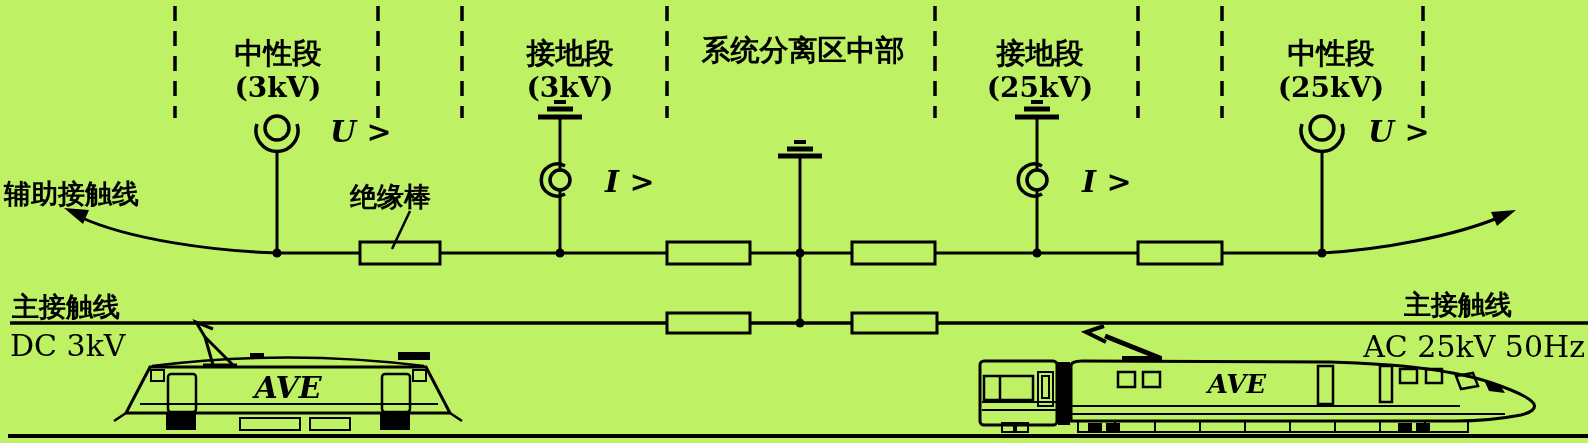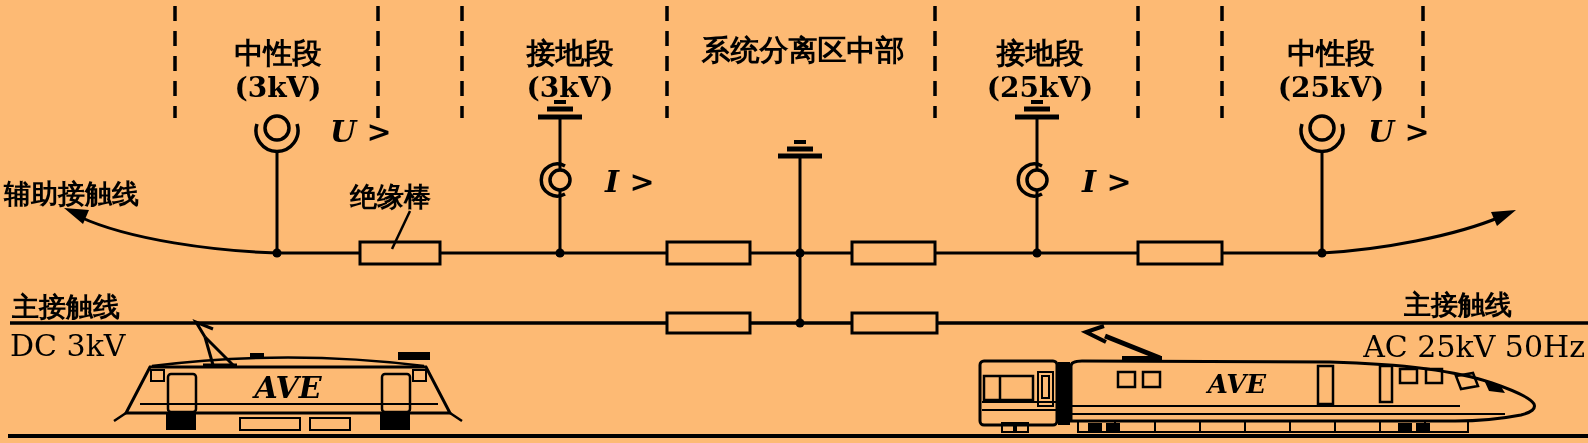--- a/index.html
+++ b/index.html
@@ -1,16 +1,16 @@
 <!DOCTYPE html>
 <html><head>
 <meta charset="utf-8">
 <style>
   html,body{margin:0;padding:0;background:#fff;}
-  .stage{position:relative;width:1588px;height:443px;background:#fdba74;overflow:hidden;
+  .stage{position:relative;width:1588px;height:443px;background:#bef264;overflow:hidden;
          font-family:"DejaVu Sans",sans-serif;}
   svg{position:absolute;left:0;top:0;}
   text{fill:#000;}
   .cjk{font-family:"DejaVu Sans","Liberation Sans",sans-serif;font-weight:700;}
   .sec-name{font-size:29px;}
   .sec-volt{font-family:"DejaVu Serif","Liberation Serif",serif;font-weight:700;font-size:28px;}
   .relay{font-family:"DejaVu Serif","Liberation Serif",serif;font-style:italic;font-weight:700;font-size:30px;}
   .wire-label{font-size:27px;}
   .system{font-family:"DejaVu Serif","Liberation Serif",serif;font-size:30px;}
   .ave{font-family:"DejaVu Serif","Liberation Serif",serif;font-style:italic;font-weight:700;}

